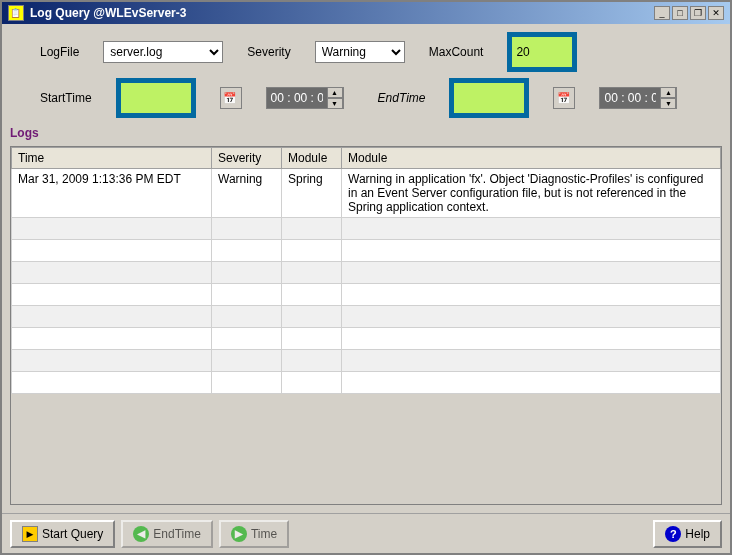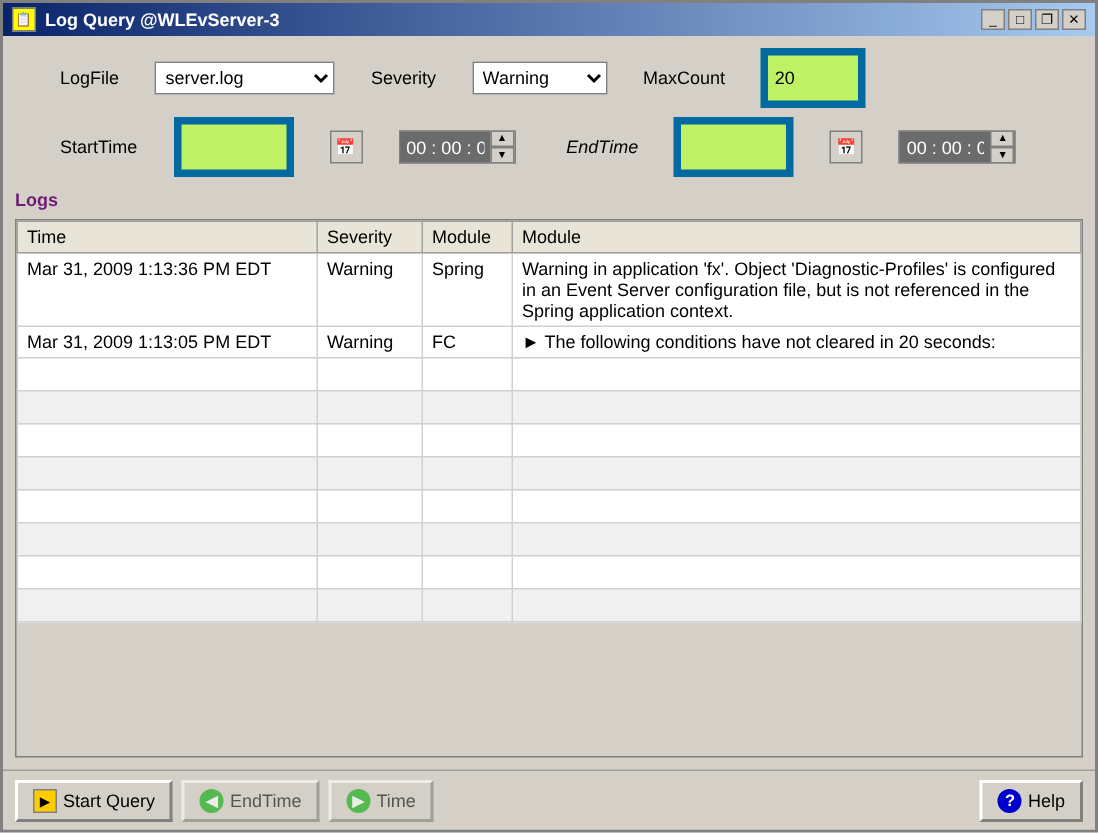--- a/index.html
+++ b/index.html
@@ -370,26 +370,20 @@
           </tr>
         </thead>
         <tbody id="logs-tbody">
 
         <tr class="has-data">
       <td>Mar 31, 2009 1:13:36 PM EDT</td>
       <td>Warning</td>
       <td>Spring</td>
       <td>Warning in application 'fx'.  Object 'Diagnostic-Profiles' is configured in an Event Server configuration file, but is not referenced in the Spring application context.</td>
     </tr>
-            <tr class="has-data">
-      <td>Mar 31, 2009 1:13:05 PM EDT</td>
-      <td>Warning</td>
-      <td>FC</td>
-      <td>► The following conditions have not cleared in 20 seconds:</td>
-    </tr>
             <tr class="empty-row">
       <td>&nbsp;</td>
       <td></td>
       <td></td>
       <td></td>
     </tr>
             <tr class="empty-row">
       <td>&nbsp;</td>
       <td></td>
       <td></td>

